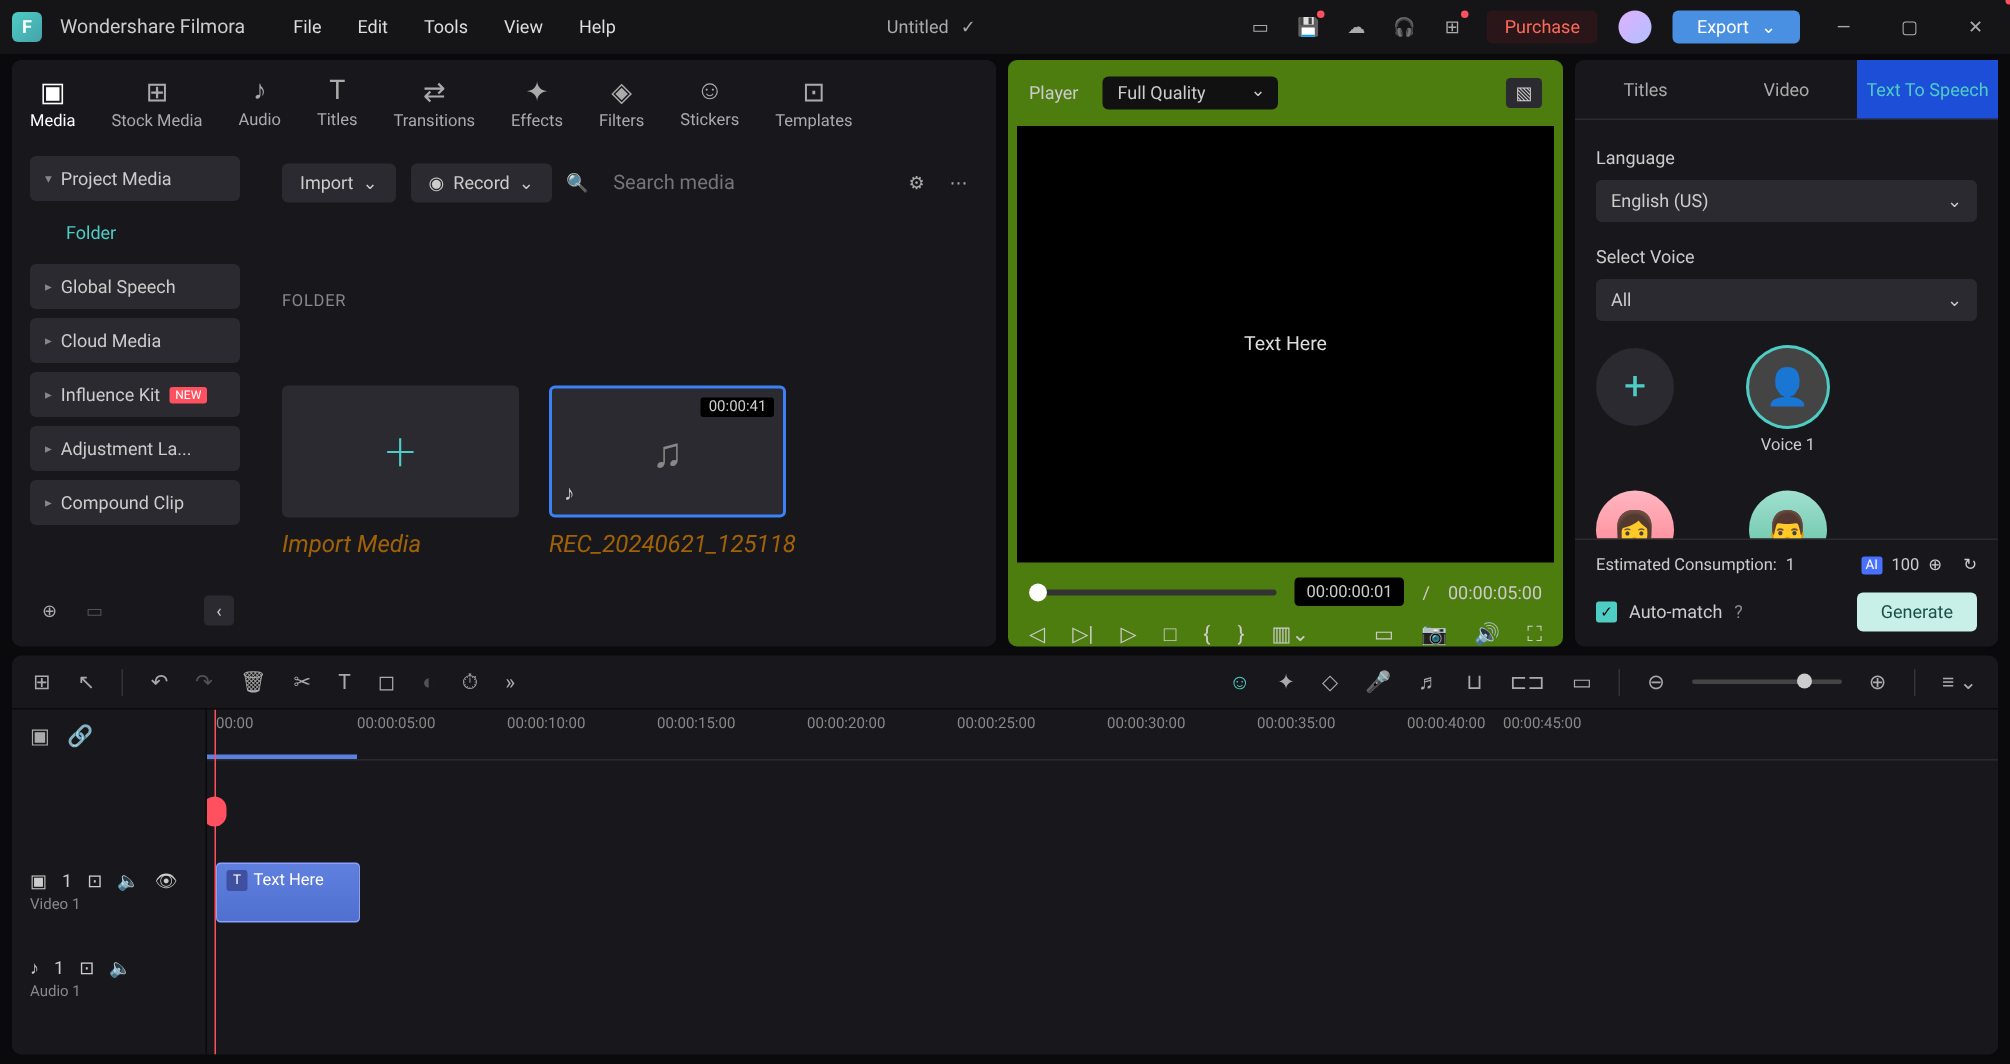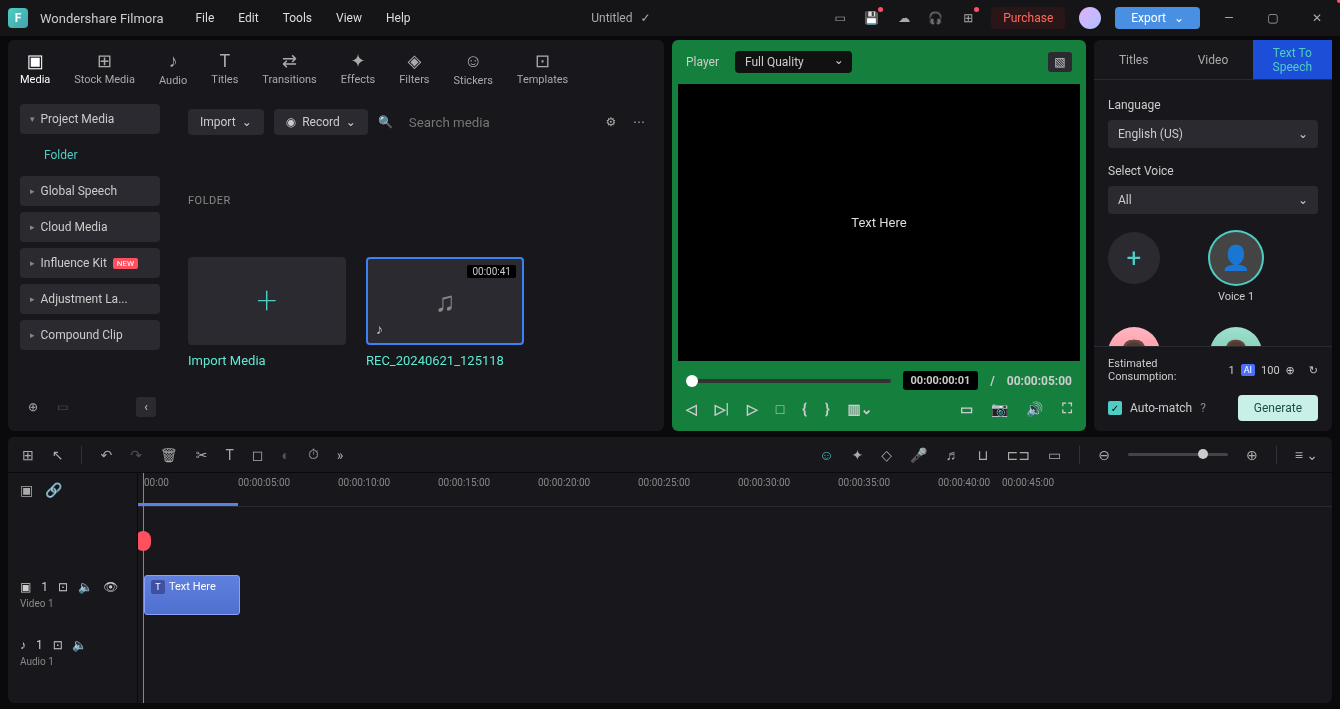--- a/index.html
+++ b/index.html
@@ -35,28 +35,28 @@
 .tb-btn { background:#2a2a30; padding:6px 12px; border-radius:4px; display:flex; align-items:center; gap:6px; cursor:pointer; }
 .search-input { flex:1; background:none; border:none; color:#ccc; outline:none; padding:6px; }
 .folder-label { color:#888; font-size:11px; margin:14px 0 10px; letter-spacing:0.5px; }
 .media-grid { display:flex; gap:20px; }
 .media-card { width:158px; }
 .thumb { width:158px; height:88px; background:#2a2a30; border-radius:4px; display:flex; align-items:center; justify-content:center; position:relative; cursor:pointer; }
 .thumb.selected { border:2px solid #3b82f6; }
 .thumb .plus { font-size:36px; color:#4ecdc4; font-weight:200; }
 .dur-badge { position:absolute; top:6px; right:6px; background:#000; padding:1px 5px; font-size:10px; border-radius:2px; }
 .music-note { position:absolute; left:8px; bottom:6px; font-size:14px; }
-.card-label { margin-top:8px; font-size:13px; color:#5eead4; }
-.player-panel { width:414px; background:#15803d; border-radius:6px; display:flex; flex-direction:column; }
+.card-label { margin-top:8px; font-size:16px; color:#a16207;font-style:italic; }
+.player-panel { width:370px; background:#4d7c0f; border-radius:6px; display:flex; flex-direction:column; }
 .player-header { height:44px; display:flex; align-items:center; padding:0 14px; gap:16px; }
 .quality-dd { background:#111; padding:4px 48px 4px 10px; border-radius:4px; font-size:12px; position:relative; cursor:pointer; }
 .quality-dd::after { content:"⌄"; position:absolute; right:8px; top:2px; }
 .snap-btn { margin-left:auto; width:24px; height:20px; background:#2a2a30; border-radius:3px; display:flex; align-items:center; justify-content:center; cursor:pointer; }
 .preview { flex:1; background:#000; margin:0 6px; display:flex; align-items:center; justify-content:center; color:#ddd; font-size:13px; }
-.player-controls { padding:10px 14px 14px;font-weight:bold; }
+.player-controls { padding:10px 14px 0; }
 .scrub { display:flex; align-items:center; gap:12px; }
 .scrub-bar { flex:1; height:4px; background:#333; border-radius:2px; position:relative; }
 .scrub-handle { position:absolute; left:0; top:-4px; width:12px; height:12px; background:#fff; border-radius:50%; }
 .time-box { background:#000; padding:3px 8px; border-radius:3px; font-size:11px; }
 .play-row { display:flex; align-items:center; gap:18px; margin-top:10px; justify-content:center; }
 .play-row .spacer { flex:1; }
 .pc-btn { cursor:pointer; font-size:14px; color:#ccc; }
 .right-panel { flex:1; background:#18181c; border-radius:6px; display:flex; flex-direction:column; min-width:0; }
 .rp-tabs { display:flex; height:40px; border-bottom:1px solid #2a2a30; }
 .rp-tab { flex:1; display:flex; align-items:center; justify-content:center; cursor:pointer; color:#aaa; font-size:12px; }

